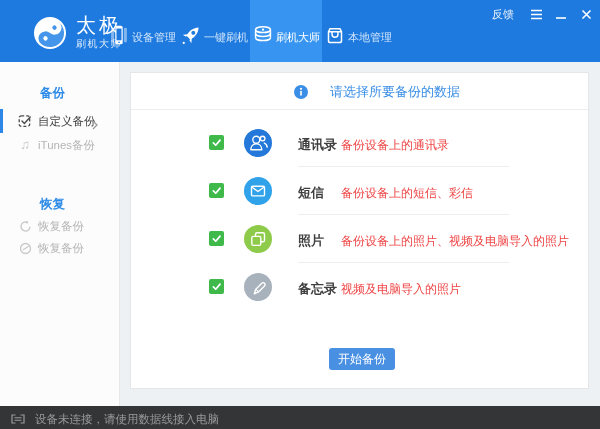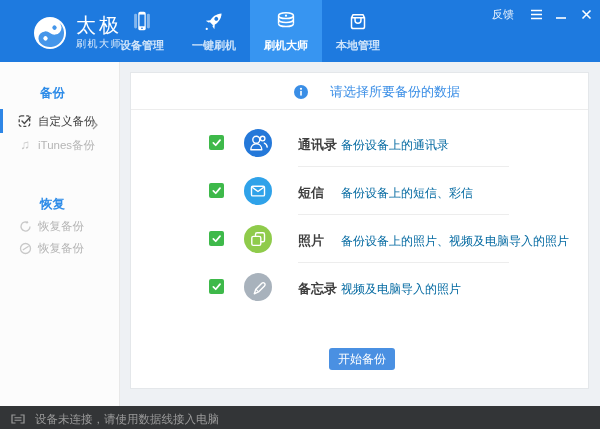--- a/index.html
+++ b/index.html
@@ -9,21 +9,21 @@
     background:#eef1f4; position:relative;
   }
   
   .titlebar { position:absolute; left:0; top:0; width:600px; height:62px; background:#1e7adf; }
   .brand { position:absolute; left:33px; top:14px; display:flex; align-items:center; }
   .brand-logo { width:34px; height:34px; }
   .brand-text { margin-left:9px; display:flex; flex-direction:column; }
   .brand-title { color:#fff; font-size:20px; letter-spacing:3px; line-height:22px; }
   .brand-sub { color:#dcebfb; font-size:10px; letter-spacing:1.5px; margin-top:1px; }
   .tabs { position:absolute; left:106px; top:0; height:62px; display:flex; }
-  .tab { width:72px; height:62px; display:flex; flex-direction:column; align-items:center; padding-top:9px; cursor:pointer;font-weight:bold; }
+  .tab { width:72px; height:62px; display:flex; align-items:center; padding-top:9px; cursor:pointer; }
   .tab svg { width:26px; height:26px; }
   .tab-label { font-size:11px; color:#cfe4fa; margin-top:3px; }
   .tab.active { background:#3795f1; }
   .tab.active .tab-label { color:#ffffff; }
   .win-controls { position:absolute; right:7px; top:7px; display:flex; align-items:center; gap:11px; }
   .feedback { font-size:11px; color:#eaf3fd; cursor:pointer; margin-right:4px; }
   .wc-btn { width:14px; height:14px; display:flex; align-items:center; justify-content:center; cursor:pointer; }
   
   .sidebar { position:absolute; left:0; top:62px; width:120px; height:345px; background:#fcfcfc; border-right:1px solid #e8e8e8; }
   .side-title { position:absolute; left:40px; font-size:12.5px; font-weight:600; color:#2e8ce8; }
@@ -44,21 +44,21 @@
   .prompt { position:absolute; left:163px; top:10px; display:flex; align-items:center; gap:8px; }
   .prompt-text { font-size:13px; color:#3a8ee6;margin-left:14px; }
   .prompt-divider { position:absolute; left:0; top:36px; width:100%; height:1px; background:#ededed; }
   .data-row { position:absolute; left:0; width:457px; height:48px; cursor:pointer; }
   .row-0 { top:46px; } .row-1 { top:94px; } .row-2 { top:142px; } .row-3 { top:190px; }
   .data-row.has-divider::after { content:""; position:absolute; left:167px; right:79px; bottom:0; height:1px; background:#ededed; }
   .checkbox { position:absolute; left:78px; top:16px; width:15px; height:15px; background:#3eb94a; border-radius:2px; display:flex; align-items:center; justify-content:center; cursor:pointer; }
   .item-icon { position:absolute; left:113px; top:10px; width:28px; height:28px; border-radius:50%; }
   .item-icon svg { width:28px; height:28px; display:block; }
   .row-label { position:absolute; left:167px; top:17px; font-size:13px; font-weight:700; color:#3f3f3f; }
-  .row-desc { position:absolute; left:210px; top:18px; font-size:12px; color:#0369a1; }
+  .row-desc { position:absolute; left:210px; top:18px; font-size:12px; color:#ef4444; }
   .start-btn { position:absolute; left:198px; top:275px; width:66px; height:22px; background:#4a90e2; color:#fff; border:none; border-radius:3px; font-size:12px; font-family:inherit; cursor:pointer; }
   
   .statusbar { position:absolute; left:0; top:406px; width:600px; height:26px; background:#333537; display:flex; align-items:center; padding-left:10px; }
   .statusbar .sb-icon { margin-right:9px; display:flex; }
   .sb-text { font-size:11.5px; color:#9a9a9a; }
 </style>
 </head>
 <body>
 
 <div class="titlebar">

